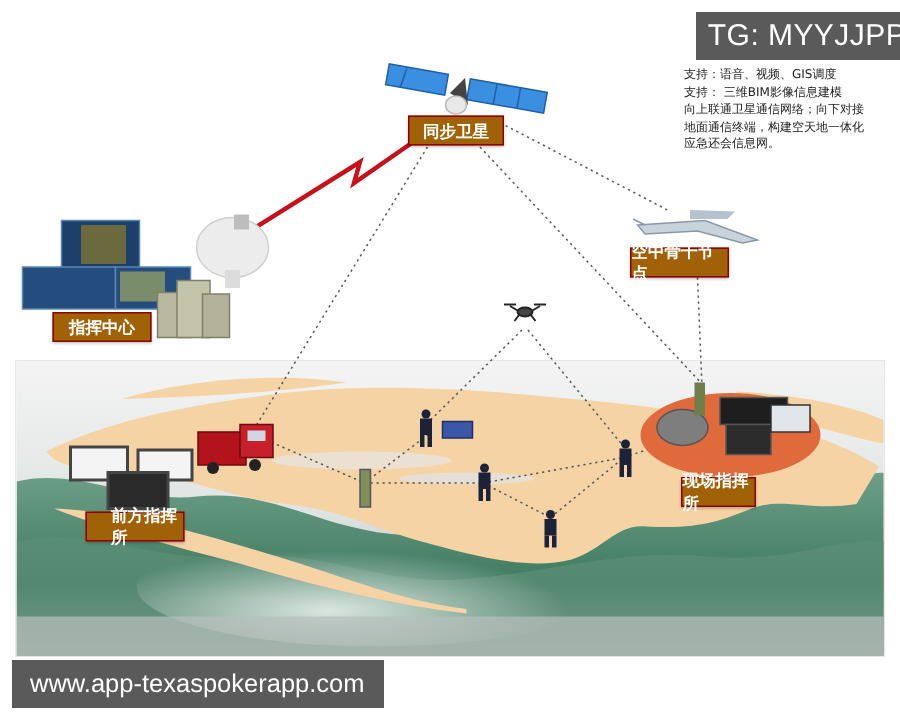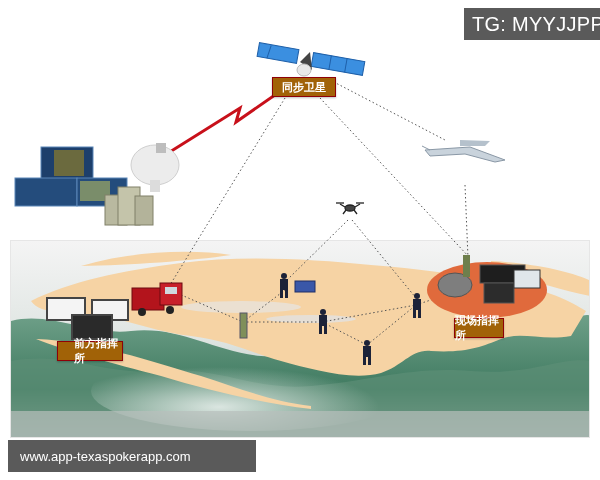--- a/index.html
+++ b/index.html
@@ -3,21 +3,21 @@
 <meta charset="utf-8">
 <style>
   * { margin:0; padding:0; box-sizing:border-box; }
   html, body { width:600px; height:480px; background:#ffffff; overflow:hidden; }
   body { position:relative; font-family:"DejaVu Sans", sans-serif; }
   .stage { position:absolute; left:0; top:0; width:600px; height:480px; }
   .terrain { position:absolute; left:10px; top:240px; width:580px; height:198px; overflow:hidden; border:1px solid #e6e6e6; }
   .label-box { position:absolute; background:#a16207; color:#fff; font-size:11px; font-weight:bold; display:flex; align-items:center; justify-content:center; border:1px solid #8f0007; box-shadow:0 1px 2px rgba(0,0,0,0.25); }
   .tg-badge { position:absolute; left:464px; top:8px; width:148px; height:32px; background:#5a5a5a; color:#fff; font-family:Liberation Sans, sans-serif; font-size:20px; display:flex; align-items:center; justify-content:center; letter-spacing:0.3px; }
   .desc { position:absolute; left:456px; top:44px; width:142px; font-size:8px; line-height:11.5px; color:#222; }
-  .url-badge { position:absolute; left:8px; top:440px; width:248px; height:32px; background:#5a5a5a; color:#fff; font-family:"Liberation Sans", sans-serif; font-size:13px; display:flex; align-items:center; padding-left:12px; }
+  .url-badge { position:absolute; left:8px; top:440px; width:248px; height:32px; background:#5a5a5a; color:#fff; font-family:"Liberation Sans", sans-serif; font-size:17px; display:flex; align-items:center; padding-left:12px; }
   svg { position:absolute; left:0; top:0; }
 </style>
 </head>
 <body>
 
 <div class="stage">
 
   <div class="terrain">
     <svg width="580" height="198" viewBox="0 0 580 198">
       <defs>
@@ -163,20 +163,29 @@
       <ellipse cx="487" cy="290" rx="60" ry="28" fill="#e06a3c"></ellipse>
       <ellipse cx="455" cy="285" rx="17" ry="12" fill="#7e7e7e" stroke="#555"></ellipse>
       <rect x="463" y="255" width="7" height="22" fill="#6e7f4c"></rect>
       <rect x="480" y="265" width="45" height="18" fill="#1e1e1e" stroke="#555"></rect>
       <rect x="484" y="283" width="30" height="20" fill="#2c2c2c" stroke="#555"></rect>
       <rect x="514" y="270" width="26" height="18" fill="#e0e6ea" stroke="#333"></rect>
     </g>
   </svg>
 
   <div class="label-box" style="left:272px;top:77px;width:64px;height:20px;">同步卫星</div>
+  <div class="label-box" style="left:35px;top:208px;width:66px;height:20px;">指挥中心</div>
+  <div class="label-box" style="left:420px;top:165px;width:66px;height:20px;">空中骨干节点</div>
   <div class="label-box" style="left:57px;top:341px;width:66px;height:20px;padding-left:16px;">前方指挥所</div>
   <div class="label-box" style="left:454px;top:318px;width:50px;height:20px;">现场指挥所</div>
 
   <div class="tg-badge">TG: MYYJJPP</div>
 
+  <div class="desc">
+    <div>支持：语音、视频、GIS调度</div>
+    <div>支持： 三维BIM影像信息建模</div>
+    <div>向上联通卫星通信网络；向下对接</div>
+    <div>地面通信终端，构建空天地一体化</div>
+    <div>应急还会信息网。</div>
+  </div>
 
   <div class="url-badge">www.app-texaspokerapp.com</div>
 </div>
 
 </body></html>

